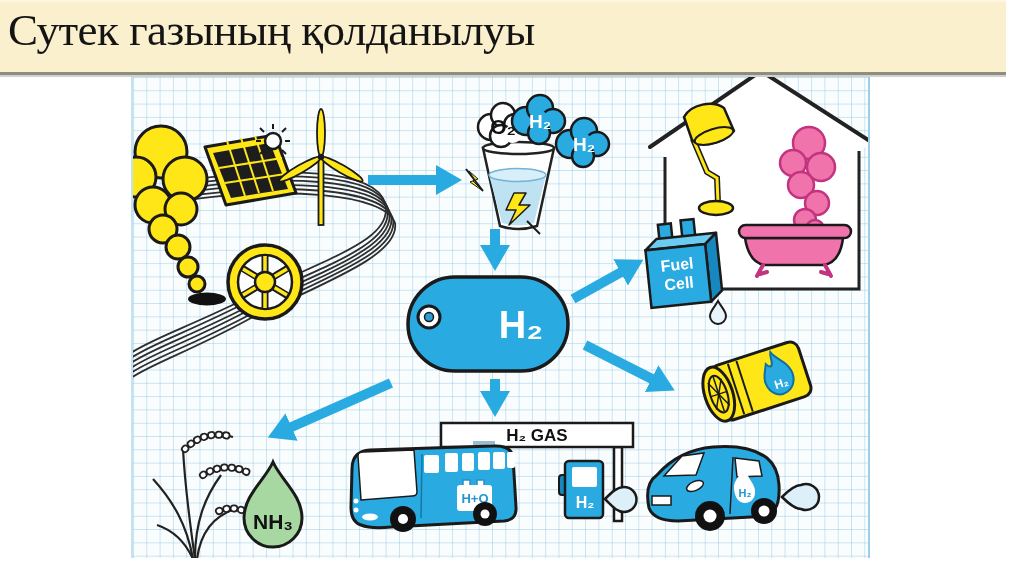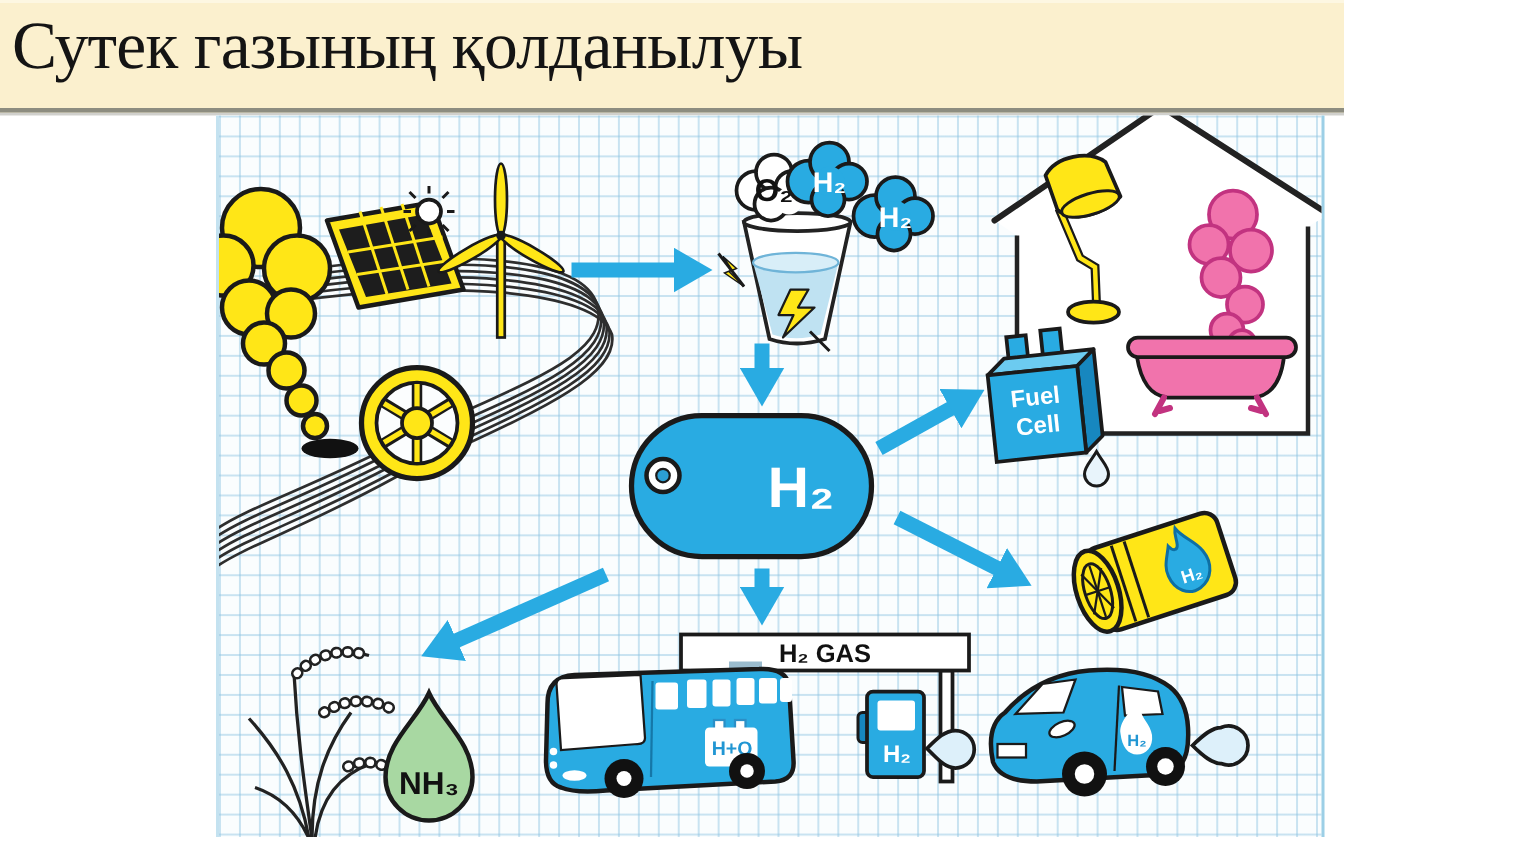--- a/index.html
+++ b/index.html
@@ -1,33 +1,33 @@
 <!DOCTYPE html>
 <html style="--c-accent-blue: #29ABE2; --c-yellow: #FFE617; --c-pink: #F173AC; --c-green: #A8D8A2; --c-title-bg: #FBF0CE;"><head>
 <meta charset="utf-8">
 <style>
   html,body{margin:0;padding:0;}
   body{width:1024px;height:574px;position:relative;background:#ffffff;overflow:hidden;
        font-family:"Liberation Sans",sans-serif;}
   
-  .titlebar{position:absolute;left:0;top:0;width:896px;height:72px;
+  .titlebar{position:absolute;left:0;top:0;width:1006px;height:72px;
     background:var(--c-title-bg,#FBF0CE);
     border-bottom:3px solid #8d8d80;
     box-shadow:0 2px 0 rgba(120,120,110,.35), inset 0 2px 0 #fdf7e2;}
   .titlebar h1{margin:0;position:absolute;left:8px;top:6px;
     font-family:"Liberation Serif",serif;font-weight:400;
     font-size:45px;line-height:1.1;color:#141414;letter-spacing:-.5px;white-space:nowrap;}
   
   .paper{position:absolute;left:131px;top:77px;width:735px;height:481px;
     background-color:#FAFDFE;
     background-image:
       linear-gradient(to right, rgba(140,195,225,.45) 1px, transparent 1px),
       linear-gradient(to bottom, rgba(140,195,225,.45) 1px, transparent 1px);
     background-size:13.3px 13.3px;
-    border-left:2px solid #C4E2F0;border-right:2px solid #9CCFE6;margin-left:13px;}
+    border-left:2px solid #C4E2F0;border-right:2px solid #9CCFE6;}
   .paper svg{position:absolute;left:0;top:0;}
   
   .fb{fill:var(--c-accent-blue,#29ABE2);}
   .fy{fill:var(--c-yellow,#FFE617);}
   .fp{fill:var(--c-pink,#F173AC);}
   .fg{fill:var(--c-green,#A8D8A2);}
   .sb{stroke:var(--c-accent-blue,#29ABE2);}
   .lbl{font-family:"Liberation Sans",sans-serif;font-weight:700;}
 </style>
 </head>

